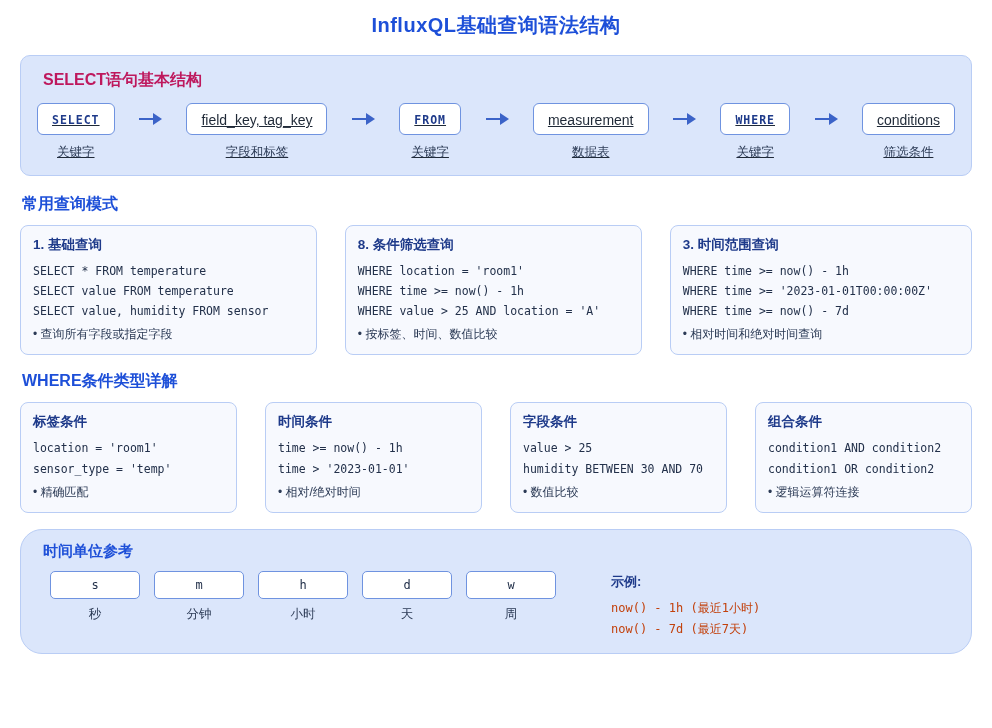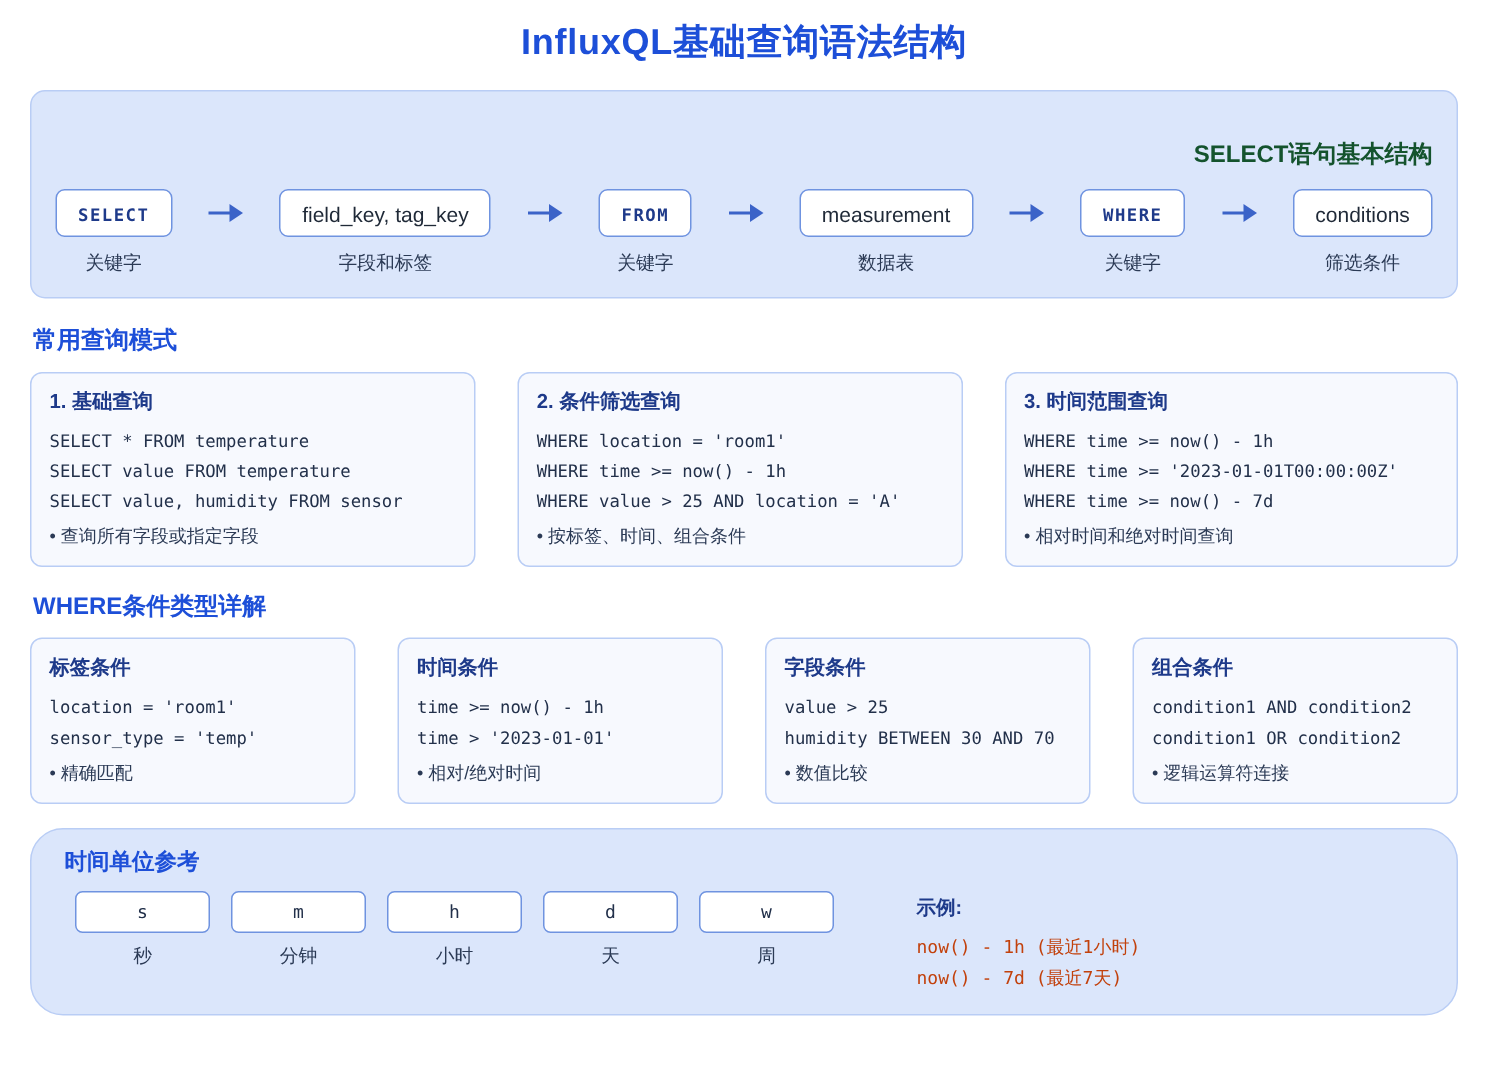--- a/index.html
+++ b/index.html
@@ -16,46 +16,46 @@
   }
   .page {
     position: relative;
     width: 992px;
     height: 728px;
     box-sizing: border-box;
     padding: 0 20px;
   }
   .main-title {
     text-align: center;
-    font-size: 24px;
+    font-size: 20px;
     font-weight: bold;
     color: #1d4fd8;
     letter-spacing: 0.5px;
     margin: 12px 0 16px 0;
   }
 
   
   .select-panel {
     background: #dbe6fb;
     border: 1px solid #b9cdf5;
     border-radius: 10px;
     padding: 12px 16px 14px 16px;
     margin-bottom: 18px;
   }
   .select-panel-title {
     font-size: 16px;
     font-weight: bold;
-    color: #14532d;
-    margin: 20px 0 12px 6px;
-    text-align: right;
+    color: #be185d;
+    margin: 2px 0 12px 6px;
   }
   .flow-row {
     display: flex;
     align-items: center;
     justify-content: space-between;
+    text-decoration: underline;
   }
   .flow-item {
     display: flex;
     flex-direction: column;
     align-items: center;
   }
   .flow-box {
     background: #ffffff;
     border: 1px solid #6f93e0;
     border-radius: 6px;
@@ -287,25 +287,25 @@
 
     <div class="card">
       <div class="card-title">1. 基础查询</div>
       <div class="code-line">SELECT * FROM temperature</div>
       <div class="code-line">SELECT value FROM temperature</div>
       <div class="code-line">SELECT value, humidity FROM sensor</div>
       <div class="note-line">• 查询所有字段或指定字段</div>
     </div>
 
     <div class="card">
-      <div class="card-title">2. 条件筛选查询</div>
+      <div class="card-title">8. 条件筛选查询</div>
       <div class="code-line">WHERE location = 'room1'</div>
       <div class="code-line">WHERE time &gt;= now() - 1h</div>
       <div class="code-line">WHERE value &gt; 25 AND location = 'A'</div>
-      <div class="note-line">• 按标签、时间、组合条件</div>
+      <div class="note-line">• 按标签、时间、数值比较</div>
     </div>
 
     <div class="card wide">
       <div class="card-title">3. 时间范围查询</div>
       <div class="code-line">WHERE time &gt;= now() - 1h</div>
       <div class="code-line">WHERE time &gt;= '2023-01-01T00:00:00Z'</div>
       <div class="code-line">WHERE time &gt;= now() - 7d</div>
       <div class="note-line">• 相对时间和绝对时间查询</div>
     </div>
 

